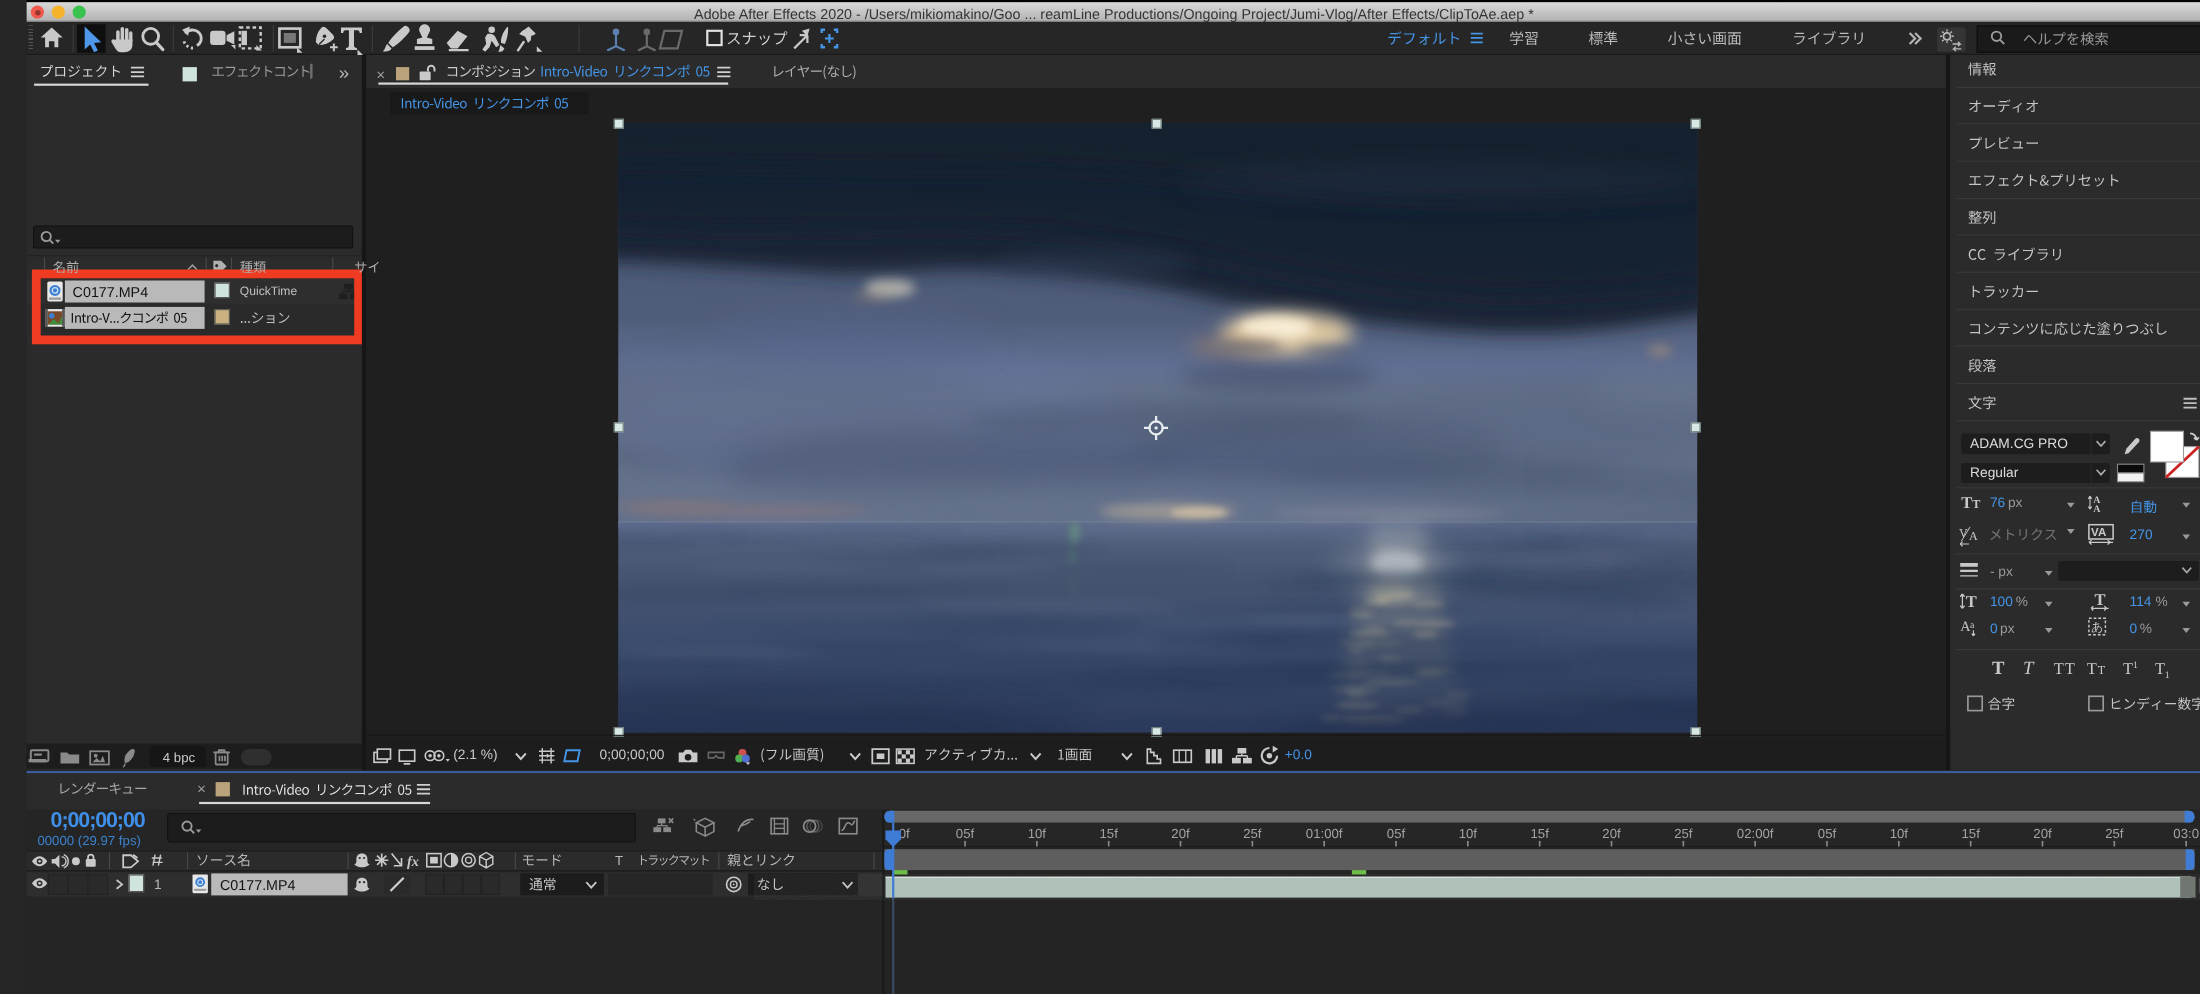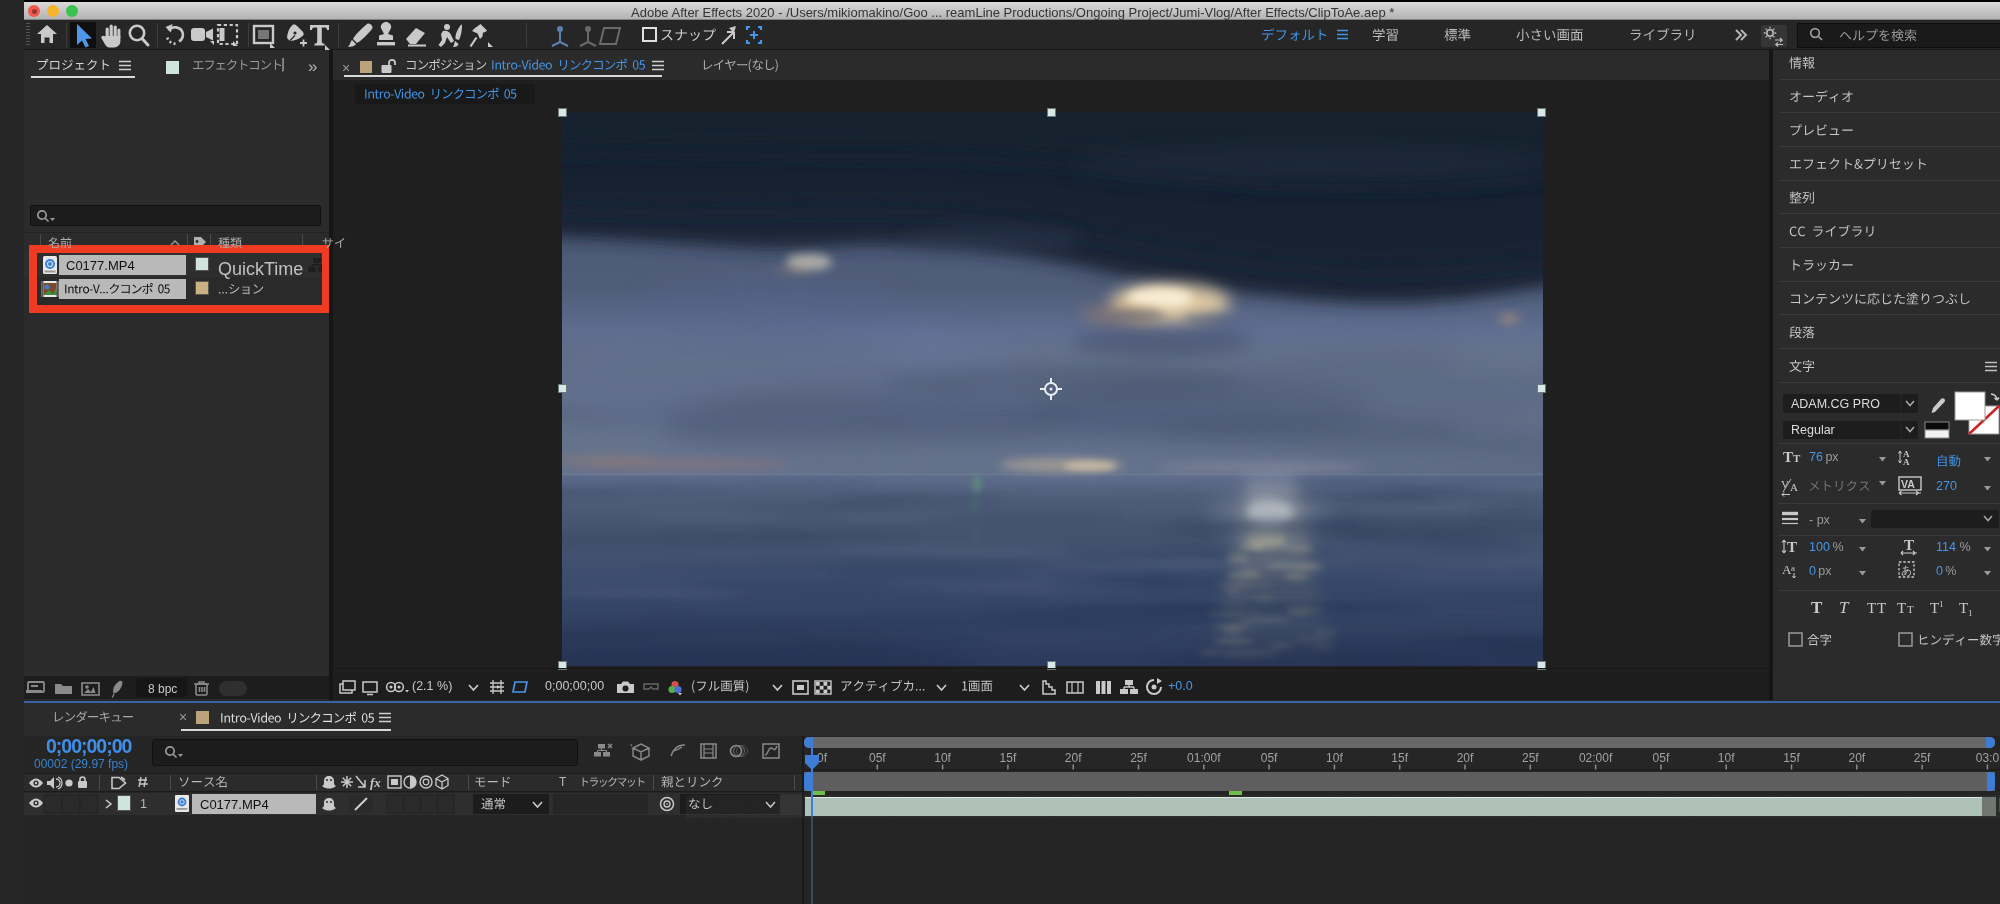--- a/index.html
+++ b/index.html
@@ -128,21 +128,21 @@
     <div style="position:absolute;left:0px;top:277px;width:305px;height:24px;background:#2a2a2a;"></div>
     <svg style="position:absolute;left:18px;top:255px;" width="16" height="20" viewBox="0 0 16 20">
       <rect x="1" y="1" width="14" height="18" rx="1.5" fill="#e8e8e8"></rect>
       <circle cx="8" cy="9" r="5" fill="#3b7fd4"></circle>
       <circle cx="8" cy="9" r="2.5" fill="none" stroke="#cfe0f5" stroke-width="1.2"></circle>
       <rect x="2.5" y="15.5" width="11" height="2" fill="#999"></rect>
     </svg>
     <div style="position:absolute;left:35px;top:255px;width:127px;height:20px;background:#b9b9b9;"></div>
     <div style="position:absolute;left:42px;top:259px;font-size:13px;color:#111;font-weight:400;text-align:left;white-space:nowrap;line-height:1;">C0177.MP4</div>
     <div style="position:absolute;left:171px;top:257px;width:14px;height:14px;background:#cfe4dc;border:1px solid #555;"></div>
-    <div style="position:absolute;left:194px;top:260px;font-size:18px;color:#c0c0c0;font-weight:400;text-align:left;white-space:nowrap;line-height:1;">QuickTime</div>
+    <div style="position:absolute;left:194px;top:260px;font-size:11px;color:#c0c0c0;font-weight:400;text-align:left;white-space:nowrap;line-height:1;">QuickTime</div>
     <svg style="position:absolute;left:284px;top:257px;" width="18" height="16" viewBox="0 0 18 16">
       <g fill="#1f1f1f">
         <rect x="5" y="1" width="8" height="5"></rect>
         <rect x="0" y="10" width="8" height="5"></rect>
         <rect x="10" y="10" width="8" height="5"></rect>
         <path d="M9 6 v2 M4 8 h10 M4 8 v2 M14 8 v2" stroke="#1f1f1f" stroke-width="1.4" fill="none"></path>
       </g>
     </svg>
     <svg style="position:absolute;left:17px;top:279px;" width="18" height="20" viewBox="0 0 18 20">
       <rect x="0.5" y="2" width="17" height="16" fill="#e8e8e8"></rect>
@@ -167,21 +167,21 @@
       <circle cx="63" cy="11" r="1.8" fill="#8a8a8a"></circle>
       <path d="M60 17 l4 -4 l3 3 l2.5 -5 l2 6 Z" fill="#8a8a8a"></path>
       <path d="M95 6 C91 9 89 13 90 17 C94 16 97 12 98 7 C98 5.5 96.5 5 95 6 Z M90 18 C89.4 19.5 89 20.5 88 21.5" fill="#8a8a8a" stroke="#8a8a8a" stroke-width="1.2"></path>
       <g fill="none" stroke="#8a8a8a" stroke-width="1.6">
         <rect x="172" y="8" width="11" height="11" rx="1"></rect>
         <path d="M170 8 h15 M175 8 v-2 h5 v2 M175.5 11 v5 M178 11 v5 M180.5 11 v5"></path>
       </g>
       <rect x="195" y="5" width="28" height="15" rx="7.5" fill="#2f2f2f"></rect>
     </svg>
     <div style="position:absolute;left:112px;top:678px;width:51px;height:19px;background:#161616;border-radius:3px;"></div>
-    <div style="position:absolute;left:124px;top:683px;font-size:12px;color:#c9c9c9;font-weight:400;text-align:left;white-space:nowrap;line-height:1;">8 bpc</div>
+    <div style="position:absolute;left:124px;top:683px;font-size:12px;color:#c9c9c9;font-weight:400;text-align:left;white-space:nowrap;line-height:1;">4 bpc</div>
     <div style="position:absolute;left:305px;top:50px;width:4px;height:650px;background:#161616;"></div>
     <div style="position:absolute;left:1745px;top:50px;width:4px;height:650px;background:#161616;"></div>
     <div style="position:absolute;left:309px;top:50px;width:1436px;height:650px;background:#1f1f1f;"></div>
     <div style="position:absolute;left:309px;top:50px;width:1436px;height:30px;background:#2b2b2b;"></div>
     <div style="position:absolute;left:318px;top:61px;font-size:14px;color:#9a9a9a;font-weight:400;text-align:left;white-space:nowrap;line-height:1;">×</div>
     <div style="position:absolute;left:336px;top:61px;width:12px;height:12px;background:#baa37b;"></div>
     <svg style="position:absolute;left:356px;top:58px;" width="17" height="16" viewBox="0 0 17 16">
       <rect x="1.5" y="7" width="10" height="8" rx="1" fill="#c9c9c9"></rect>
       <path d="M9 7 V4.8 a3 3 0 0 1 6 0 V7" fill="none" stroke="#c9c9c9" stroke-width="1.8"></path>
     </svg>
@@ -617,21 +617,21 @@
     <div style="position:absolute;left:0px;top:701px;width:2000px;height:2px;background:#3c61a5;"></div>
     <div style="position:absolute;left:1993px;top:703px;width:2px;height:201px;background:#3c61a5;"></div>
     <div style="position:absolute;left:0px;top:703px;width:1993px;height:33px;background:#2b2b2b;"></div>
     <div style="position:absolute;left:155px;top:710px;font-size:14px;color:#9a9a9a;font-weight:400;text-align:left;white-space:nowrap;line-height:1;">×</div>
     <div style="position:absolute;left:172px;top:711px;width:13px;height:13px;background:#baa37b;"></div>
     <svg style="position:absolute;left:354px;top:711px;" width="14" height="13" viewBox="0 0 14 13">
       <path d="M1 2.5 h12 M1 6.5 h12 M1 10.5 h12" stroke="#d0d0d0" stroke-width="1.6"></path>
     </svg>
     <div style="position:absolute;left:157px;top:729px;width:210px;height:2px;background:#d8d8d8;"></div>
     <div style="position:absolute;left:22px;top:737px;font-size:19.5px;color:#3f8fe8;font-weight:700;text-align:left;white-space:nowrap;line-height:1;letter-spacing:-1px;">0;00;00;00</div>
-    <div style="position:absolute;left:10px;top:758px;font-size:12px;color:#3b82cd;font-weight:400;text-align:left;white-space:nowrap;line-height:1;">00002 (29.97 fps)</div>
+    <div style="position:absolute;left:10px;top:758px;font-size:12px;color:#3b82cd;font-weight:400;text-align:left;white-space:nowrap;line-height:1;">00000 (29.97 fps)</div>
     <div style="position:absolute;left:128px;top:739px;width:426px;height:27px;background:#1c1c1c;border:1px solid #111;border-radius:3px;"></div>
     <svg style="position:absolute;left:140px;top:745px;" width="22" height="14" viewBox="0 0 22 14">
       <circle cx="6" cy="6" r="4.2" fill="none" stroke="#9a9a9a" stroke-width="1.7"></circle>
       <path d="M9 9 L12.5 12.5" stroke="#9a9a9a" stroke-width="1.7"></path>
       <path d="M14 9 l5 0 l-2.5 3 Z" fill="#9a9a9a"></path>
     </svg>
     <svg style="position:absolute;left:0px;top:742px;" width="780" height="20" viewBox="0 0 780 20">
       <g transform="translate(570,0)">
         <g fill="#8a8a8a">
           <rect x="4" y="2" width="7" height="4.5"></rect>

